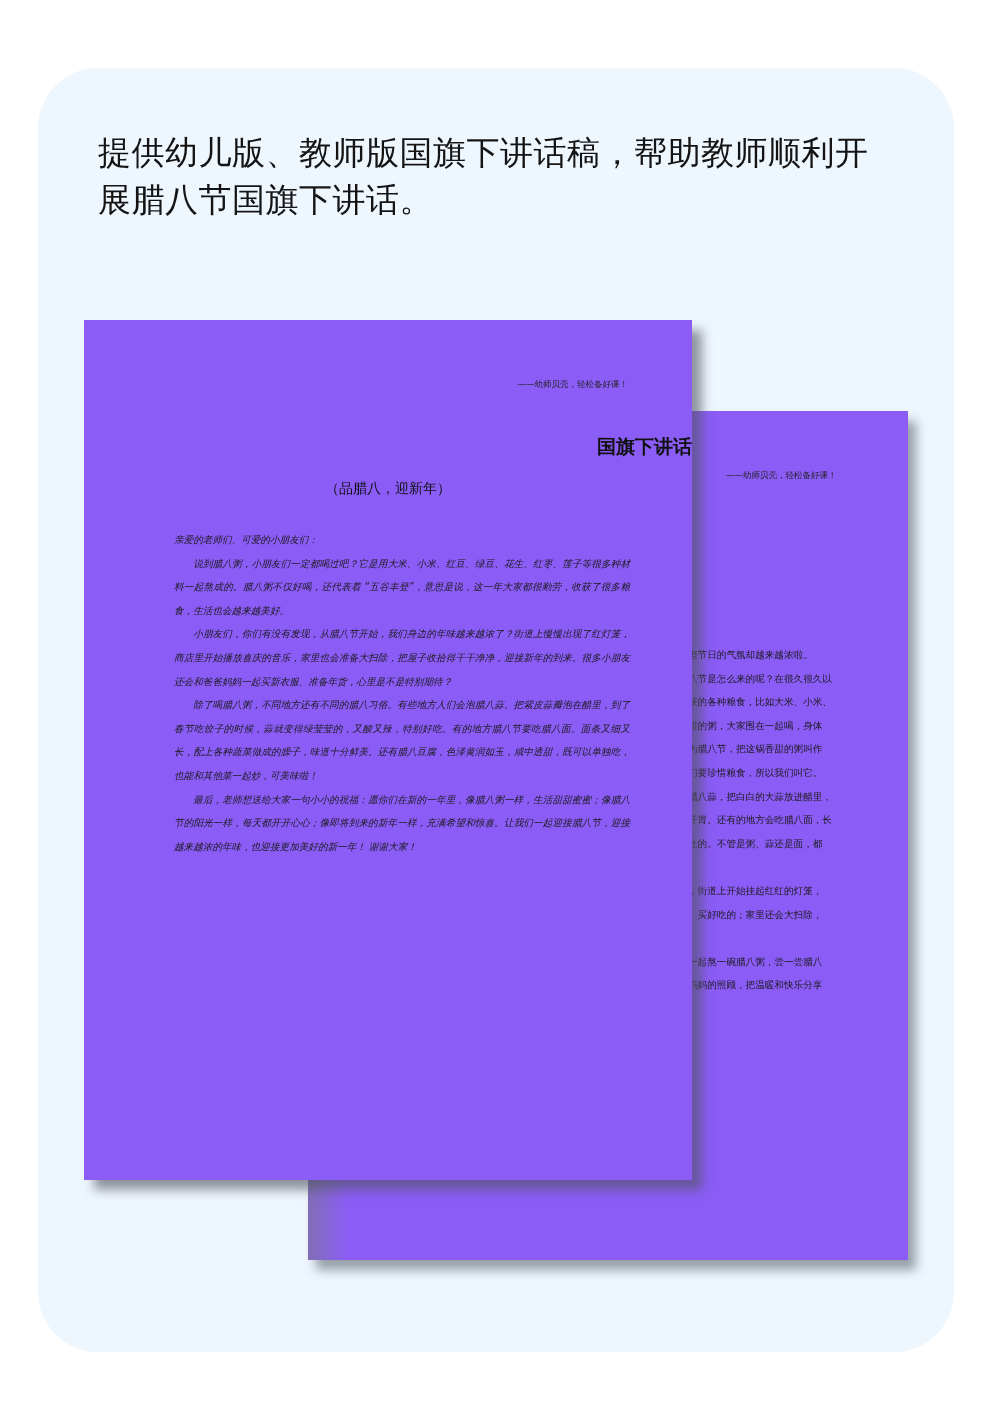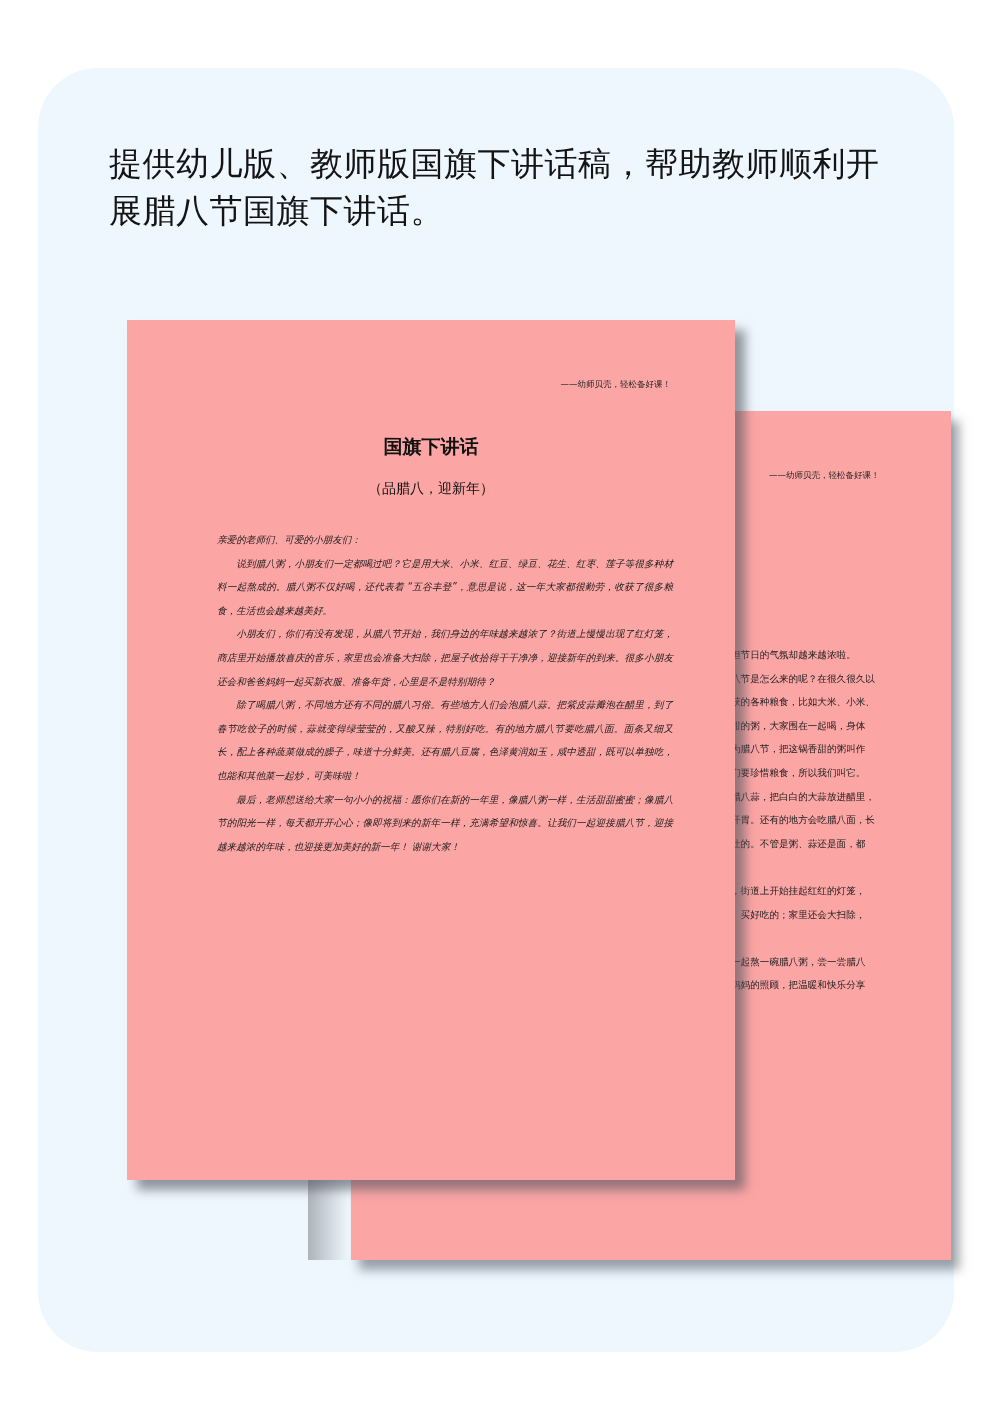--- a/index.html
+++ b/index.html
@@ -1,30 +1,30 @@
 <!DOCTYPE html>
 <html><head>
 <meta charset="utf-8">
 <style>
   html, body { margin:0; padding:0; background:#ffffff; }
   body { width:992px; height:1417px; position:relative; overflow:hidden;
          font-family:"DejaVu Sans","Liberation Sans",sans-serif; }
   .card { position:absolute; left:38px; top:68px; width:916px; height:1284px;
           background:#eef6fe; border-radius:60px; }
   .headline { position:absolute; left:97px; top:128px; width:800px;
-              font-size:33px; line-height:47px; color:#141414; letter-spacing:0.5px; margin:12px; font-weight:normal; }
-  .page { position:absolute; background:#fca5a5;margin-left:43px; }
+              font-size:33px; line-height:47px; color:#141414; letter-spacing:0.5px; margin:1px; font-weight:normal; }
+  .page { position:absolute; background:#8b5cf6; }
   .page-back { left:308px; top:411px; width:600px; height:849px;
                box-shadow: 8px 10px 10px rgba(80,90,100,0.55); overflow:hidden; }
   .page-front { left:84px; top:320px; width:608px; height:860px;
                 box-shadow: 10px 10px 10px rgba(80,85,95,0.6); z-index:2; }
   .tagline { position:absolute; font-size:8.5px; color:#222; white-space:nowrap; }
   .page-front .tagline { right:64px; top:59px; }
   .page-back .tagline { left:418px; top:59px; }
-  .doc-title { position:absolute; left:0; width:100%; top:114px; text-align:center;
+  .doc-title { position:absolute; left:0; width:100%; top:114px; text-align:right;
                font-size:19px; font-weight:bold; color:#111; margin:0; }
   .doc-subtitle { position:absolute; left:0; width:100%; top:160px; text-align:center;
                   font-size:14px; color:#111; }
   .body-text { position:absolute; left:90px; top:208px; width:456px;
                font-size:9.6px; line-height:23.6px; color:#1a1a1a; text-align:justify; }
   .body-text p { margin:0;font-style:italic; }
   .body-text p.indent { text-indent:2em; }
   .back-lines { position:absolute; left:380px; top:232px; width:160px;
                 font-size:9.6px; line-height:23.6px; color:#1a1a1a; }
   .back-lines div { white-space:nowrap; overflow:hidden; height:23.6px; }

